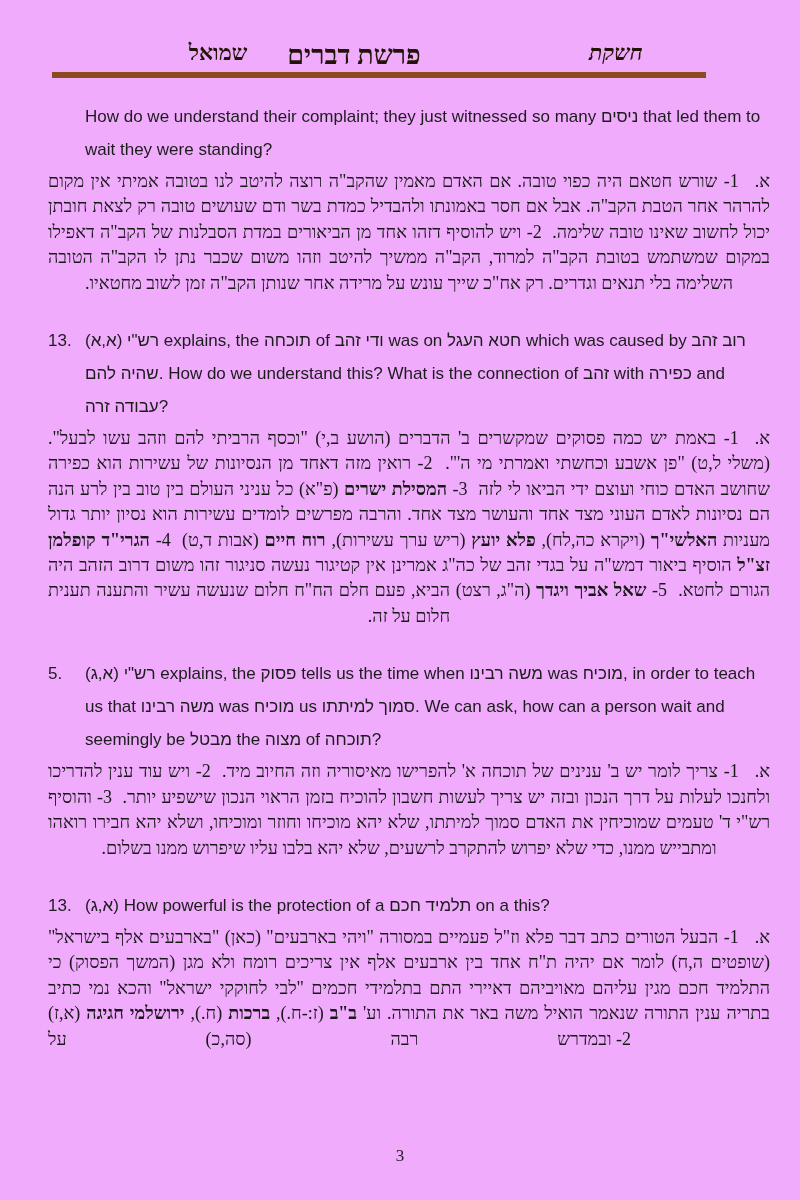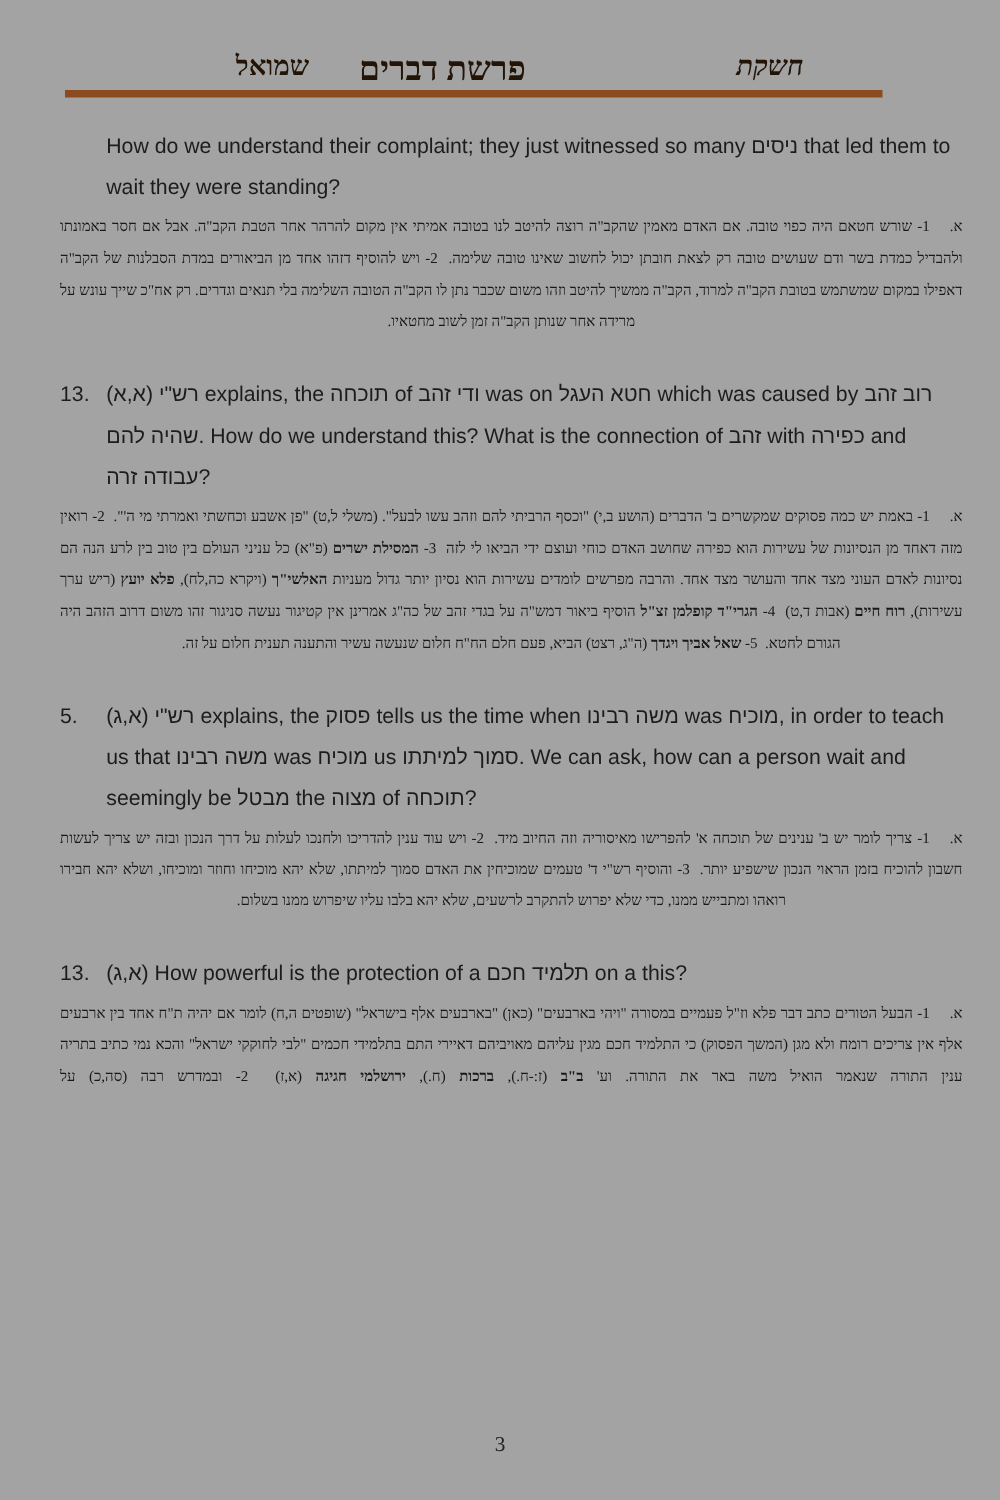--- a/index.html
+++ b/index.html
@@ -1,20 +1,20 @@
 <!DOCTYPE html>
 <html><head>
 <meta charset="utf-8">
 <style>
   html,body{margin:0;padding:0;background:#e8e8e8;}
   .page{
     position:relative;
     width:800px;height:1200px;
     margin:0 auto;
-    background:#a3a3a3;
+    background:#f0abfc;
     overflow:hidden;
     color:#1b1b1b;
   }
   
   .header{position:absolute;top:0;left:0;width:800px;height:86px;}
   .ht{
     position:absolute;top:40px;
     transform:translateX(-50%);
     font-family:"Liberation Serif","DejaVu Serif",serif;
     font-weight:700;
@@ -39,21 +39,21 @@
     font-size:17px;line-height:33px;
     color:#1c1c1c;
     text-align:left;
     direction:ltr;
   }
   .q.cont{text-indent:0;margin-top:0;}
   .q .qnum{display:inline-block;width:37px;text-indent:0;}
   .a{
     margin:3px 30px 0 48px;
     font-family:"Liberation Serif","DejaVu Serif",serif;
-    font-size:12px;line-height:25.4px;
+    font-size:18px;line-height:25.4px;
     color:#181818;
     direction:rtl;
     text-align:justify;
   }
   .a.center-last{text-align-last:center;}
   .a.justify-last{text-align-last:justify;}
   .a .marker{font-weight:400;}
   .a .tab{display:inline-block;width:16px;}
   .b{font-weight:700;}
   .pagenum{

